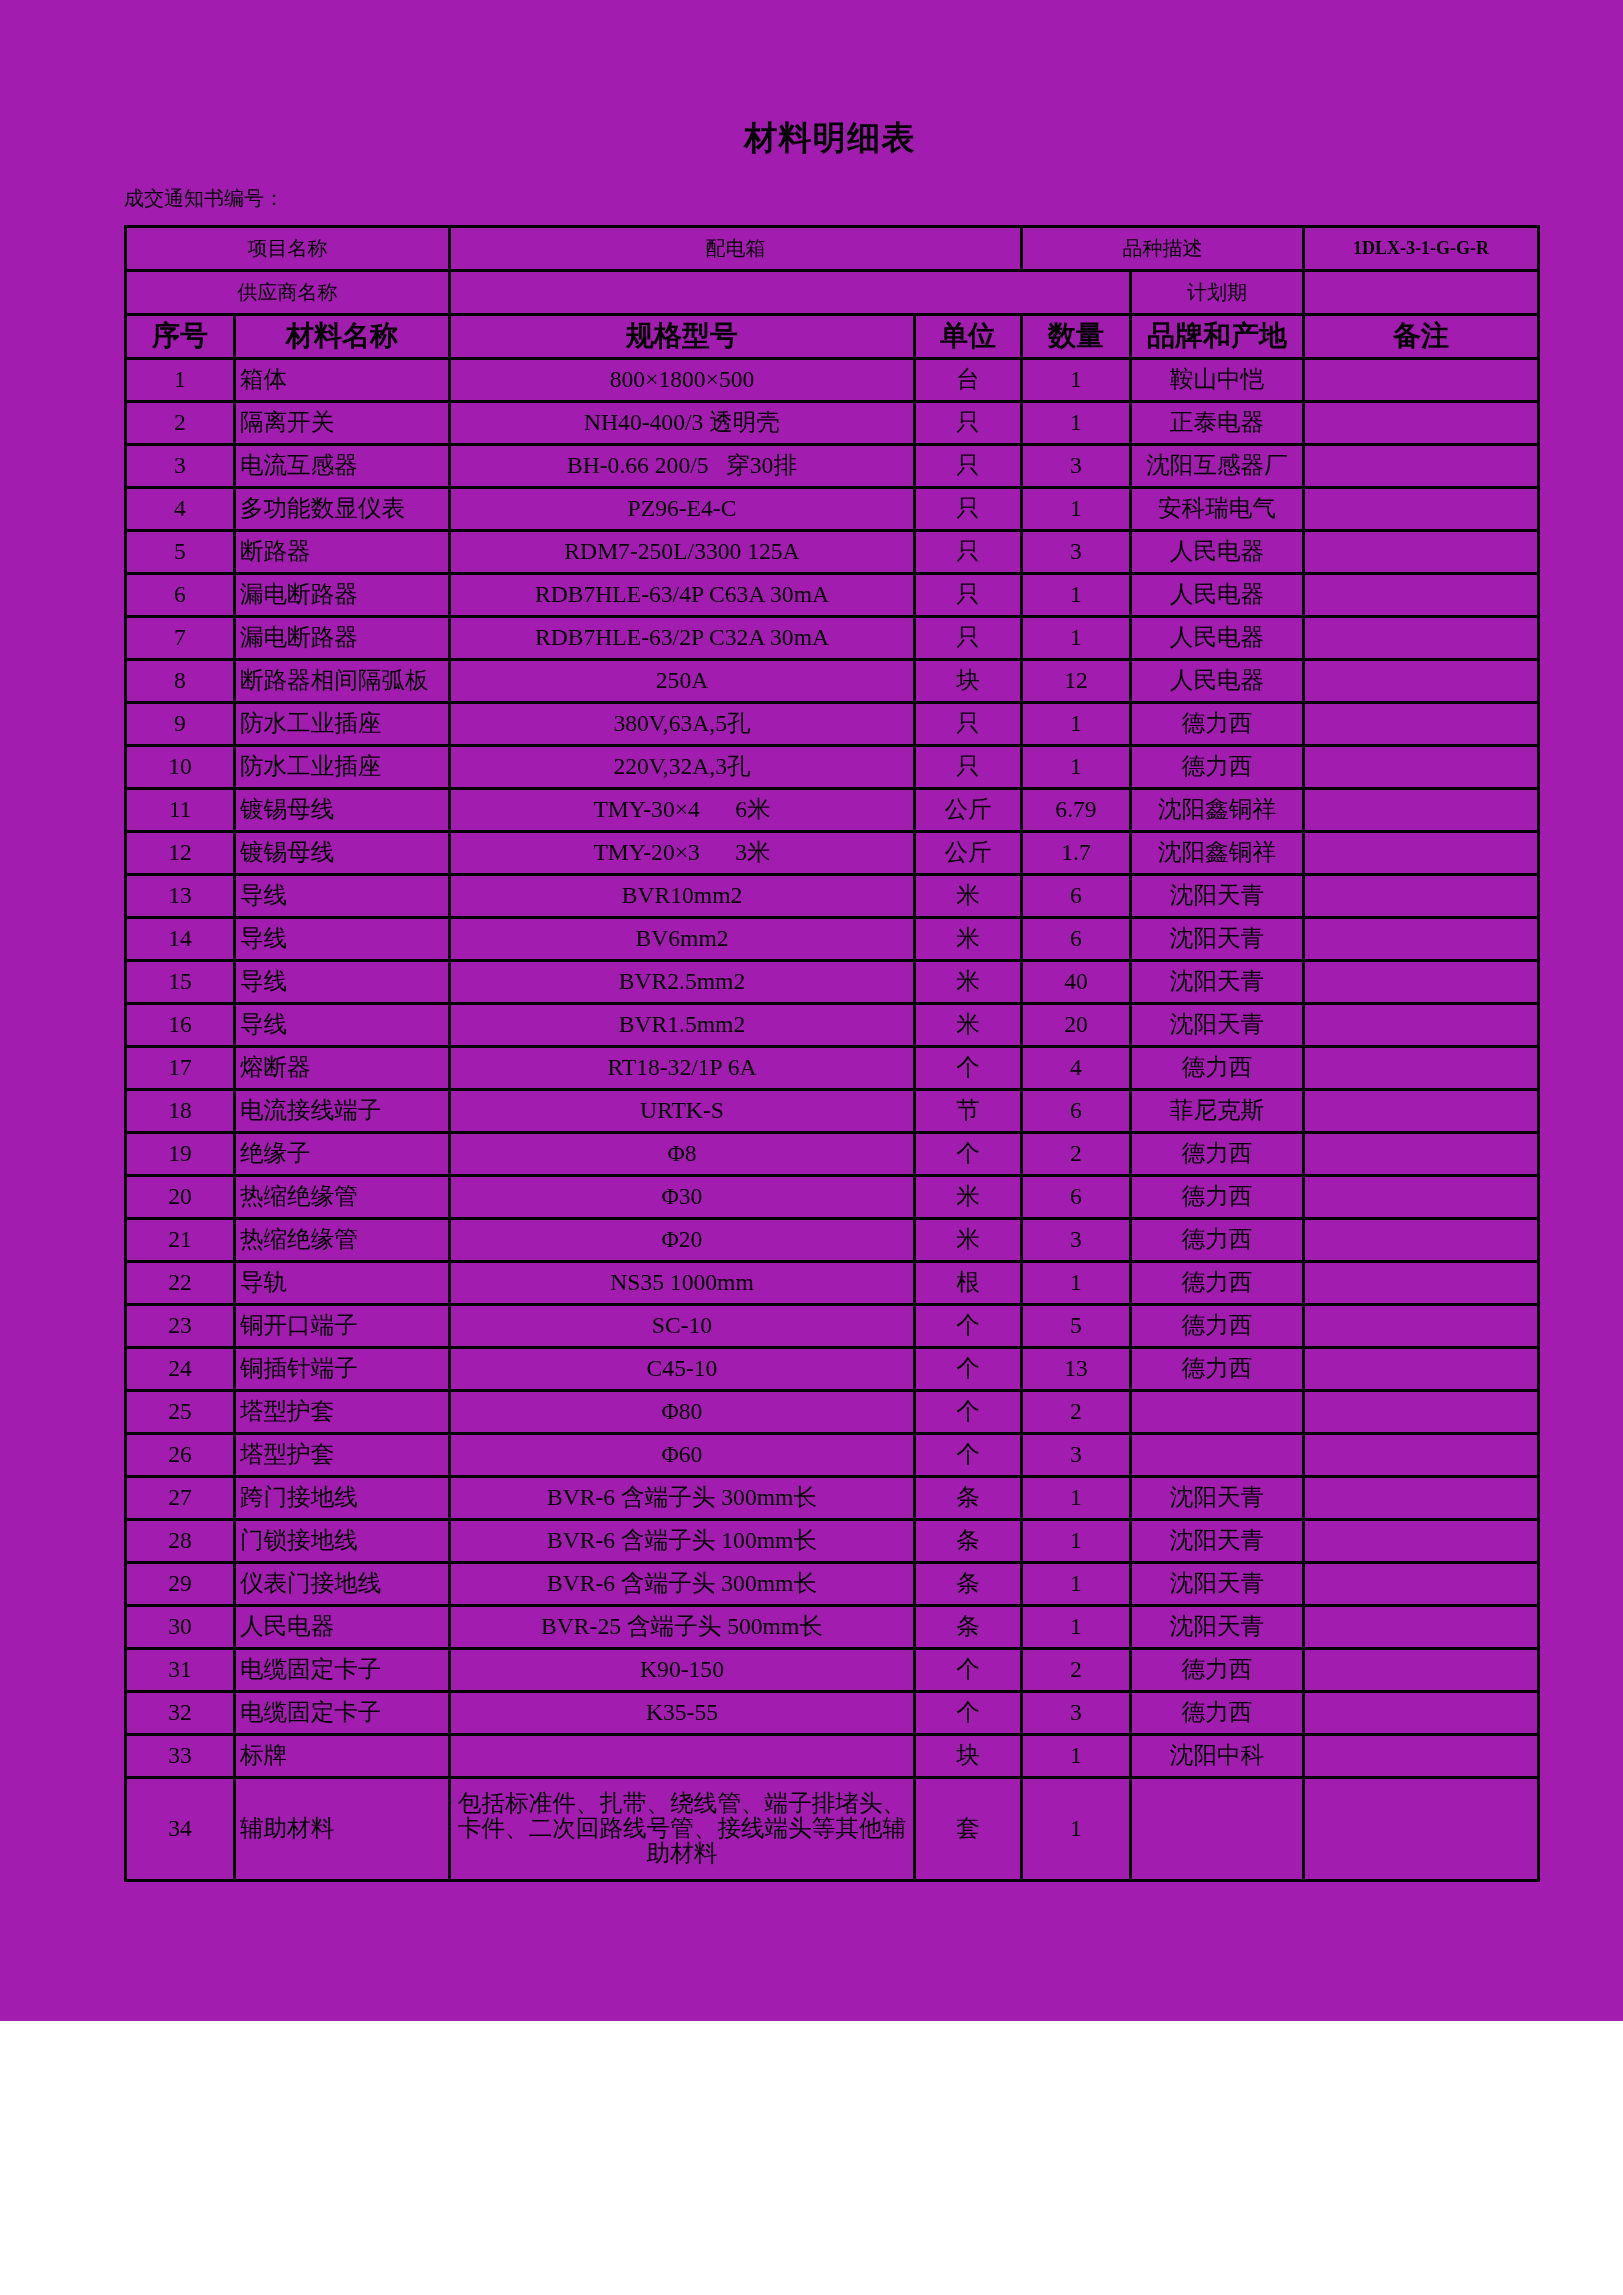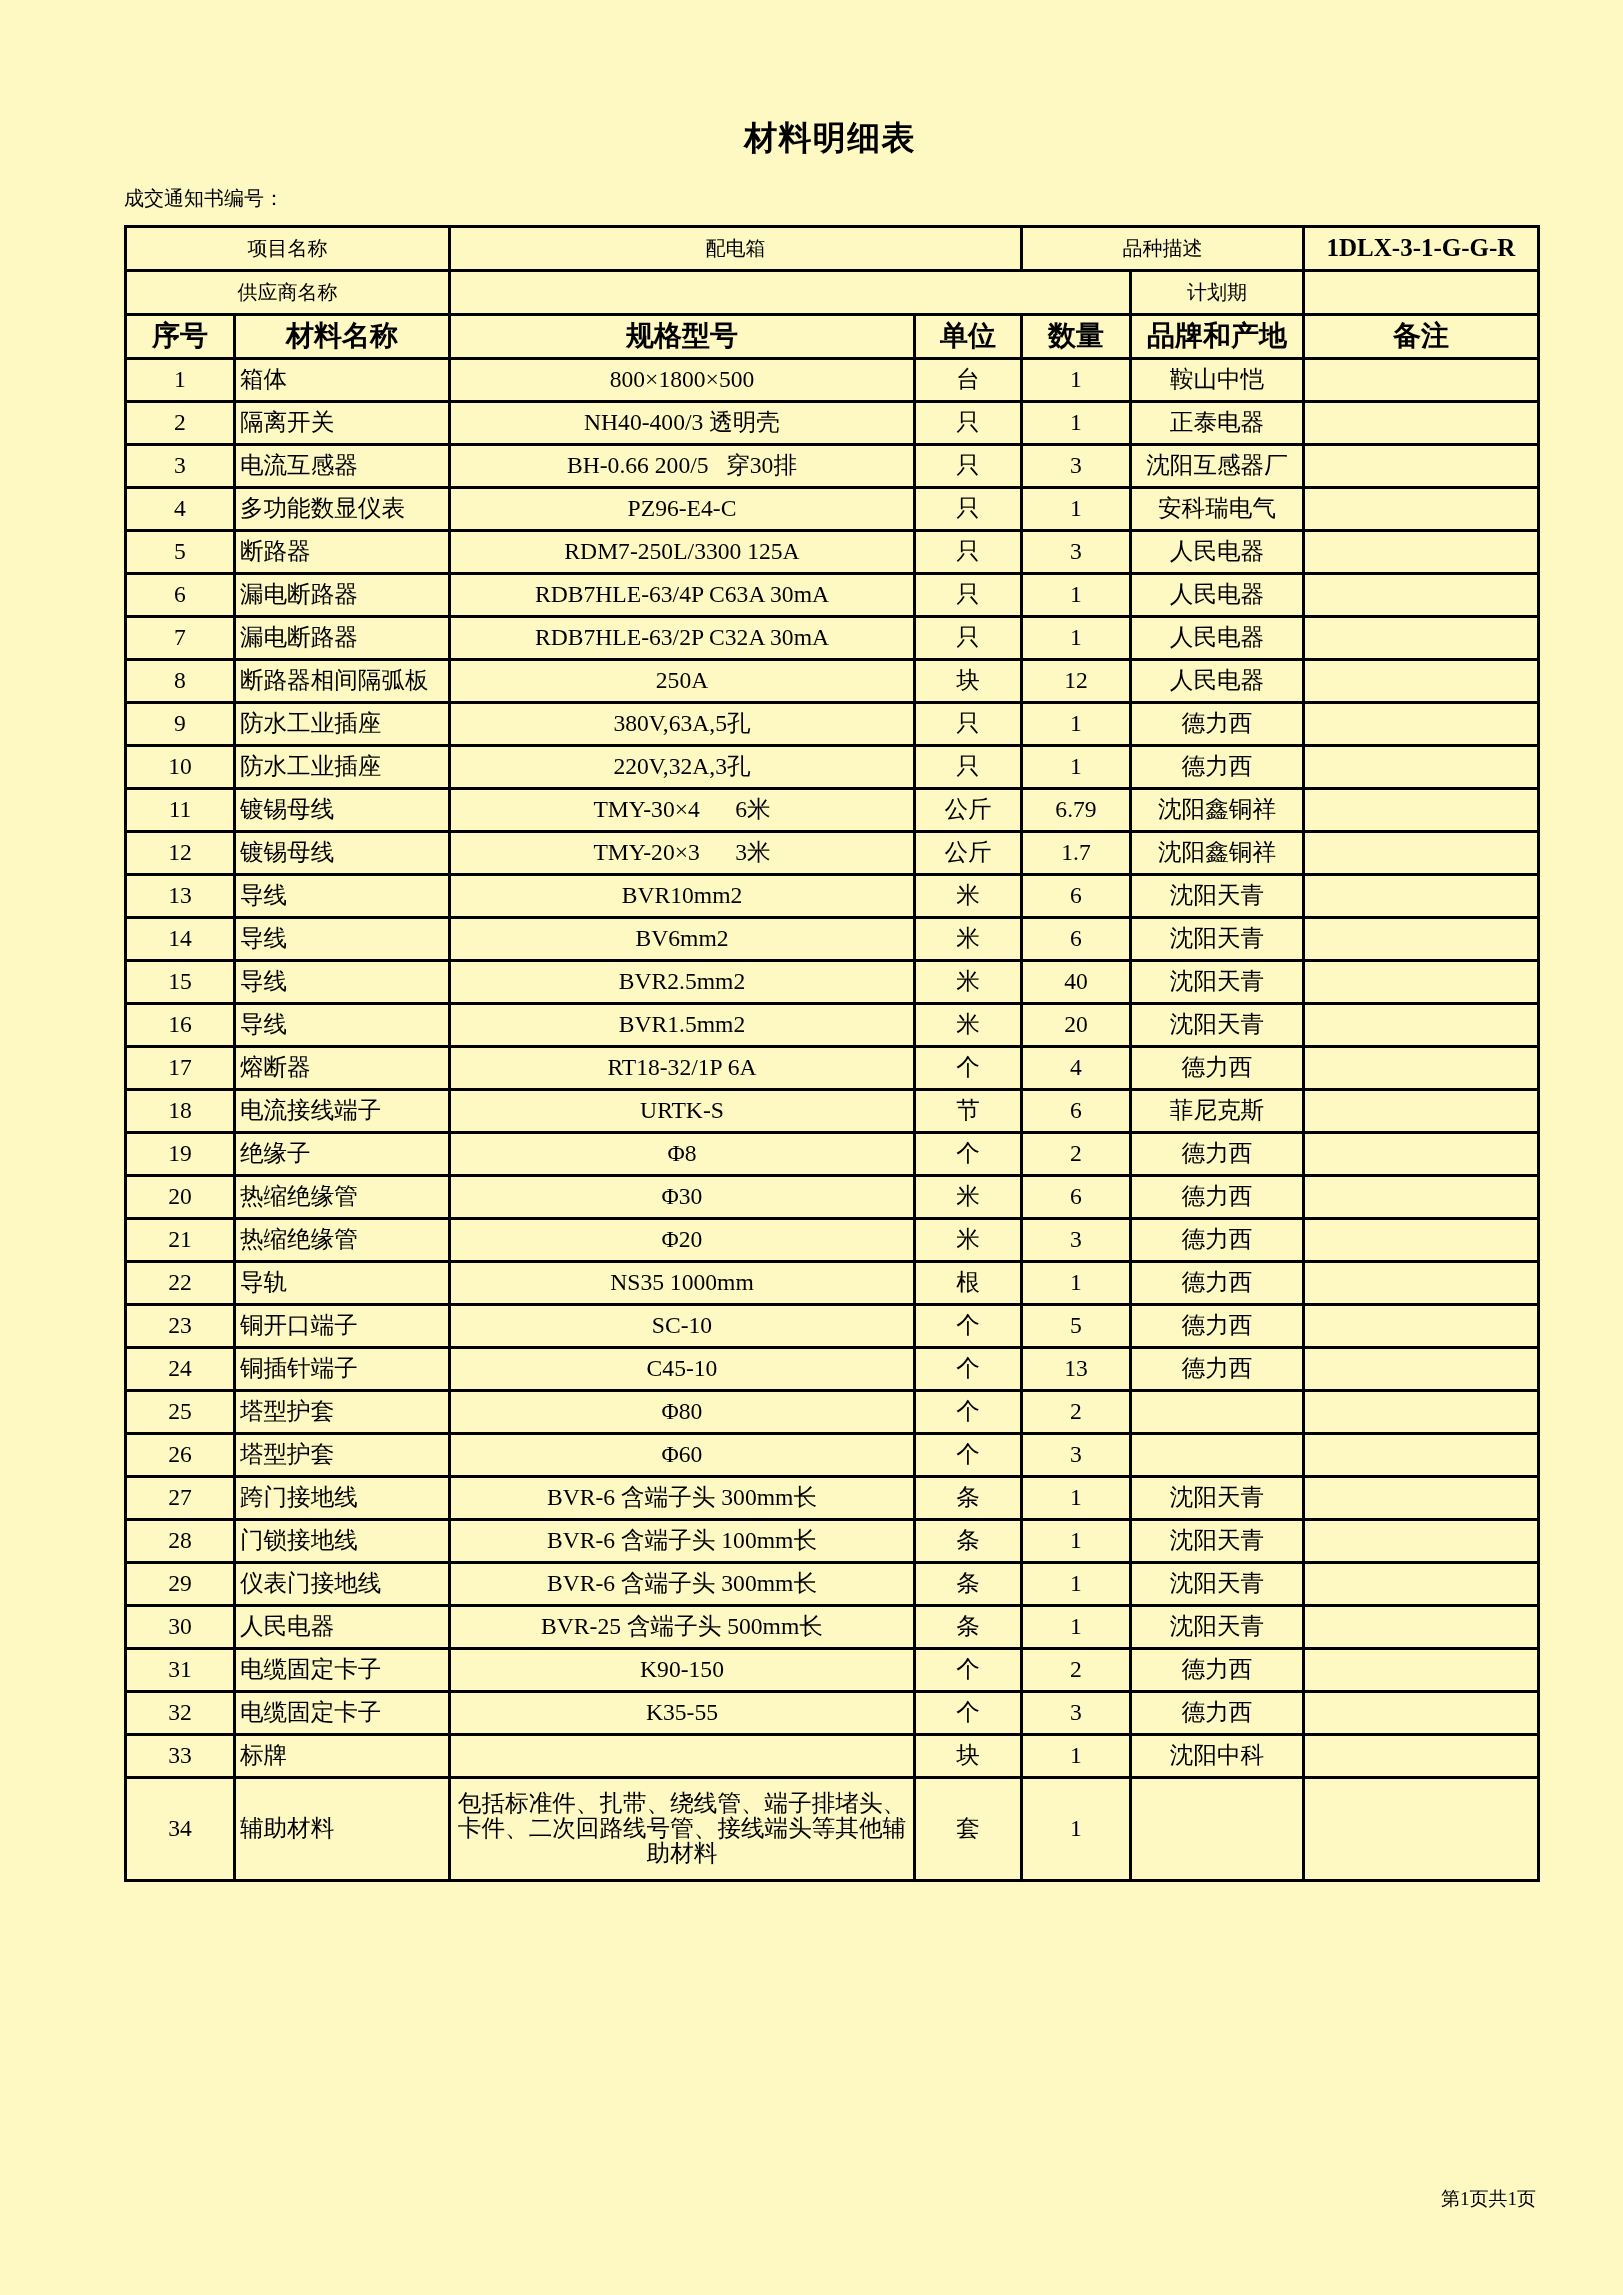--- a/index.html
+++ b/index.html
@@ -1,21 +1,21 @@
 <!DOCTYPE html>
 <html style="font-size:10.5px"><head>
 <meta charset="utf-8">
 <style>
   * { box-sizing: border-box; }
   html, body { margin: 0; padding: 0; background: #ffffff; }
   .page {
     position: relative;
     width: 1623px;
-    height: 2295px;
-    background: #fef9c3;
+    height: 2021px;
+    background: #a21caf;
     color: #000000;
     font-family: "Liberation Serif", "DejaVu Serif", serif;
     overflow: hidden;
   }
   .content {
     position: absolute;
     left: 124px;
     top: 0;
     width: 1412px;
   }
@@ -48,21 +48,21 @@
     vertical-align: middle;
   }
   tr.info td { height: 44px; }
   td.lbl {
     font-weight: 400;
     font-size: 20px;
     text-align: center;
   }
   td.variety-value {
     font-weight: 700;
-    font-size: 25px;
+    font-size: 18px;
     text-align: center;
     white-space: nowrap;
     padding: 0 1.3px;
     margin-top: 11px;
   }
   tr.cols th {
     height: 44px;
     font-size: 28px;
     font-weight: 700;
   }

